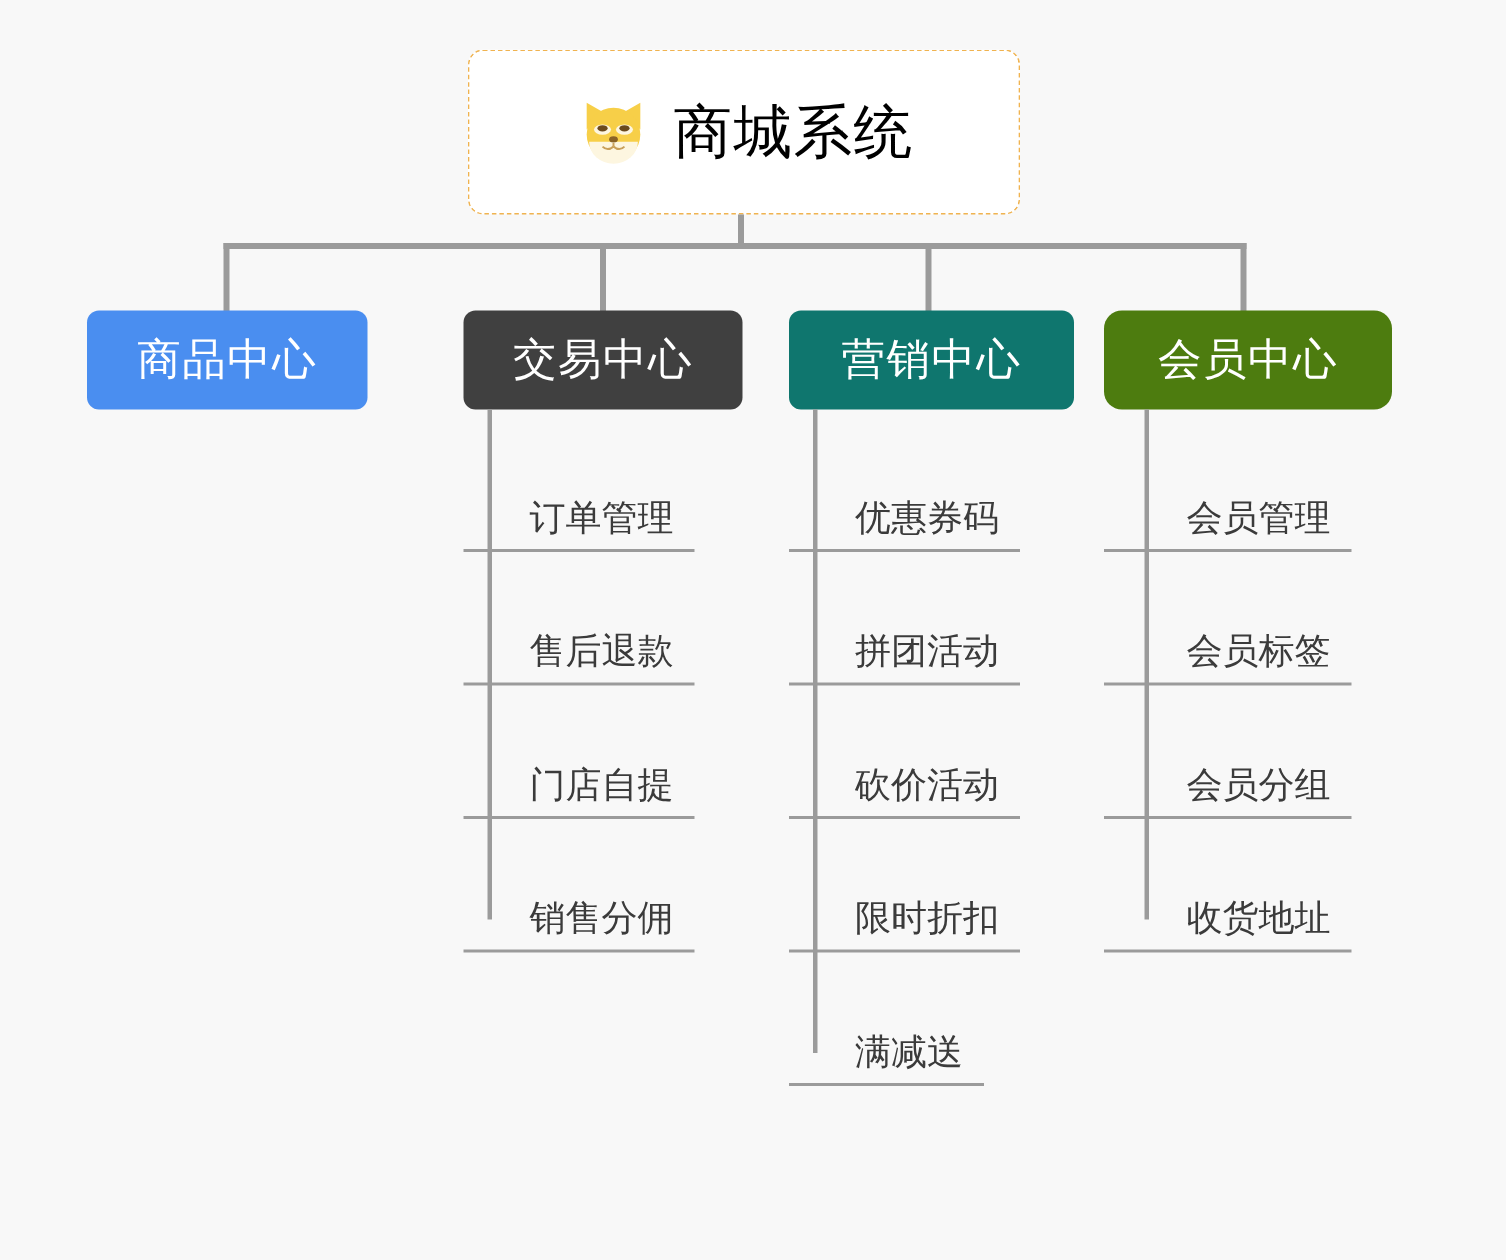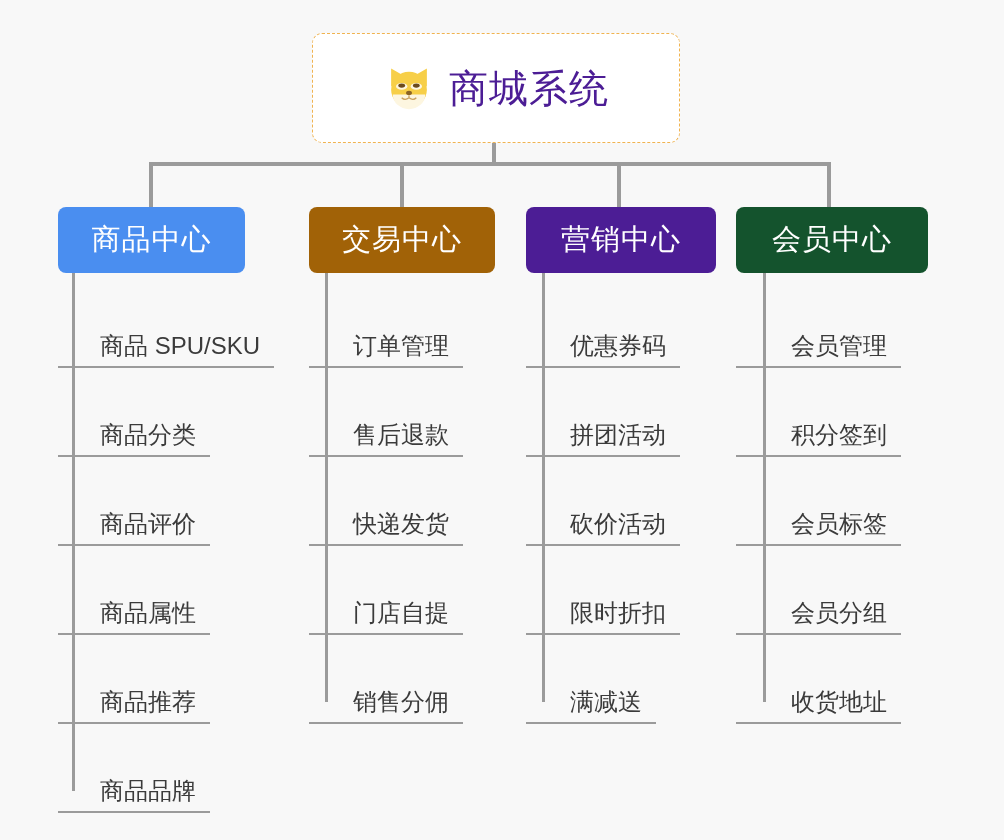--- a/index.html
+++ b/index.html
@@ -38,21 +38,21 @@
     gap: 14px;
   }
   .root-emoji {
     width: 52px;
     height: 52px;
     flex: 0 0 52px;
     position: relative;
   }
   .root-title {
     font-size: 39px;
-    color: #4c1d95;
+    color: #000000;
     letter-spacing: 1px;
     line-height: 1;
     white-space: nowrap;
   }
 
   
   .conn {
     position: absolute;
     background: #9b9b9b;
   }
@@ -76,41 +76,41 @@
   .conn-drop.c0 { left: 149px; }
   .conn-drop.c1 { left: 400px; }
   .conn-drop.c2 { left: 617px; }
   .conn-drop.c3 { left: 827px; }
 
   
   .column {
     position: absolute;
     top: 207px;
   }
-  .column.c0 { left: 58px;  width: 230px; }
+  .column.c0 { left: 58px;  width: 230px; font-family: Liberation Mono, monospace; }
   .column.c1 { left: 309px; width: 215px; }
   .column.c2 { left: 526px; width: 205px; }
   .column.c3 { left: 736px; width: 205px; }
 
   .cat-header {
     box-sizing: border-box;
     height: 66px;
     border-radius: 8px;
     display: flex;
     align-items: center;
     justify-content: center;
     color: #ffffff;
     font-size: 29px;
     letter-spacing: 1px;
     white-space: nowrap;
   }
   .column.c0 .cat-header { width: 187px; background: #4a8ef0; }
-  .column.c1 .cat-header { width: 186px; background: #a16207; }
-  .column.c2 .cat-header { width: 190px; background: #4c1d95; }
-  .column.c3 .cat-header { width: 192px; background: #14532d; }
+  .column.c1 .cat-header { width: 186px; background: #404040; }
+  .column.c2 .cat-header { width: 190px; background: #0f766e; }
+  .column.c3 .cat-header { width: 192px; background: #4d7c0f; border-radius: 12px; }
 
   
   .leaf-list {
     position: relative;
     margin-top: 0;
     padding-top: 6px;
   }
   .leaf-list::before {
     content: "";
     position: absolute;
@@ -185,55 +185,32 @@
 
   <div class="conn conn-stem"></div>
   <div class="conn conn-bus"></div>
   <div class="conn conn-drop c0"></div>
   <div class="conn conn-drop c1"></div>
   <div class="conn conn-drop c2"></div>
   <div class="conn conn-drop c3"></div>
 
   <div class="column c0">
     <div class="cat-header">商品中心</div>
-    <div class="leaf-list">
-      <div class="leaf-item">
-          <span class="leaf-label">商品 SPU/SKU</span>
-        </div>
-      <div class="leaf-item">
-          <span class="leaf-label">商品分类</span>
-        </div>
-      <div class="leaf-item">
-          <span class="leaf-label">商品评价</span>
-        </div>
-      <div class="leaf-item">
-          <span class="leaf-label">商品属性</span>
-        </div>
-      <div class="leaf-item">
-          <span class="leaf-label">商品推荐</span>
-        </div>
-      <div class="leaf-item">
-          <span class="leaf-label">商品品牌</span>
-        </div>
-    </div>
   </div>
 
   <div class="column c1">
     <div class="cat-header">交易中心</div>
     <div class="leaf-list">
       <div class="leaf-item">
           <span class="leaf-label">订单管理</span>
         </div>
       <div class="leaf-item">
           <span class="leaf-label">售后退款</span>
         </div>
       <div class="leaf-item">
-          <span class="leaf-label">快递发货</span>
-        </div>
-      <div class="leaf-item">
           <span class="leaf-label">门店自提</span>
         </div>
       <div class="leaf-item">
           <span class="leaf-label">销售分佣</span>
         </div>
     </div>
   </div>
 
   <div class="column c2">
     <div class="cat-header">营销中心</div>
@@ -256,23 +233,20 @@
     </div>
   </div>
 
   <div class="column c3">
     <div class="cat-header">会员中心</div>
     <div class="leaf-list">
       <div class="leaf-item">
           <span class="leaf-label">会员管理</span>
         </div>
       <div class="leaf-item">
-          <span class="leaf-label">积分签到</span>
-        </div>
-      <div class="leaf-item">
           <span class="leaf-label">会员标签</span>
         </div>
       <div class="leaf-item">
           <span class="leaf-label">会员分组</span>
         </div>
       <div class="leaf-item">
           <span class="leaf-label">收货地址</span>
         </div>
     </div>
   </div>

